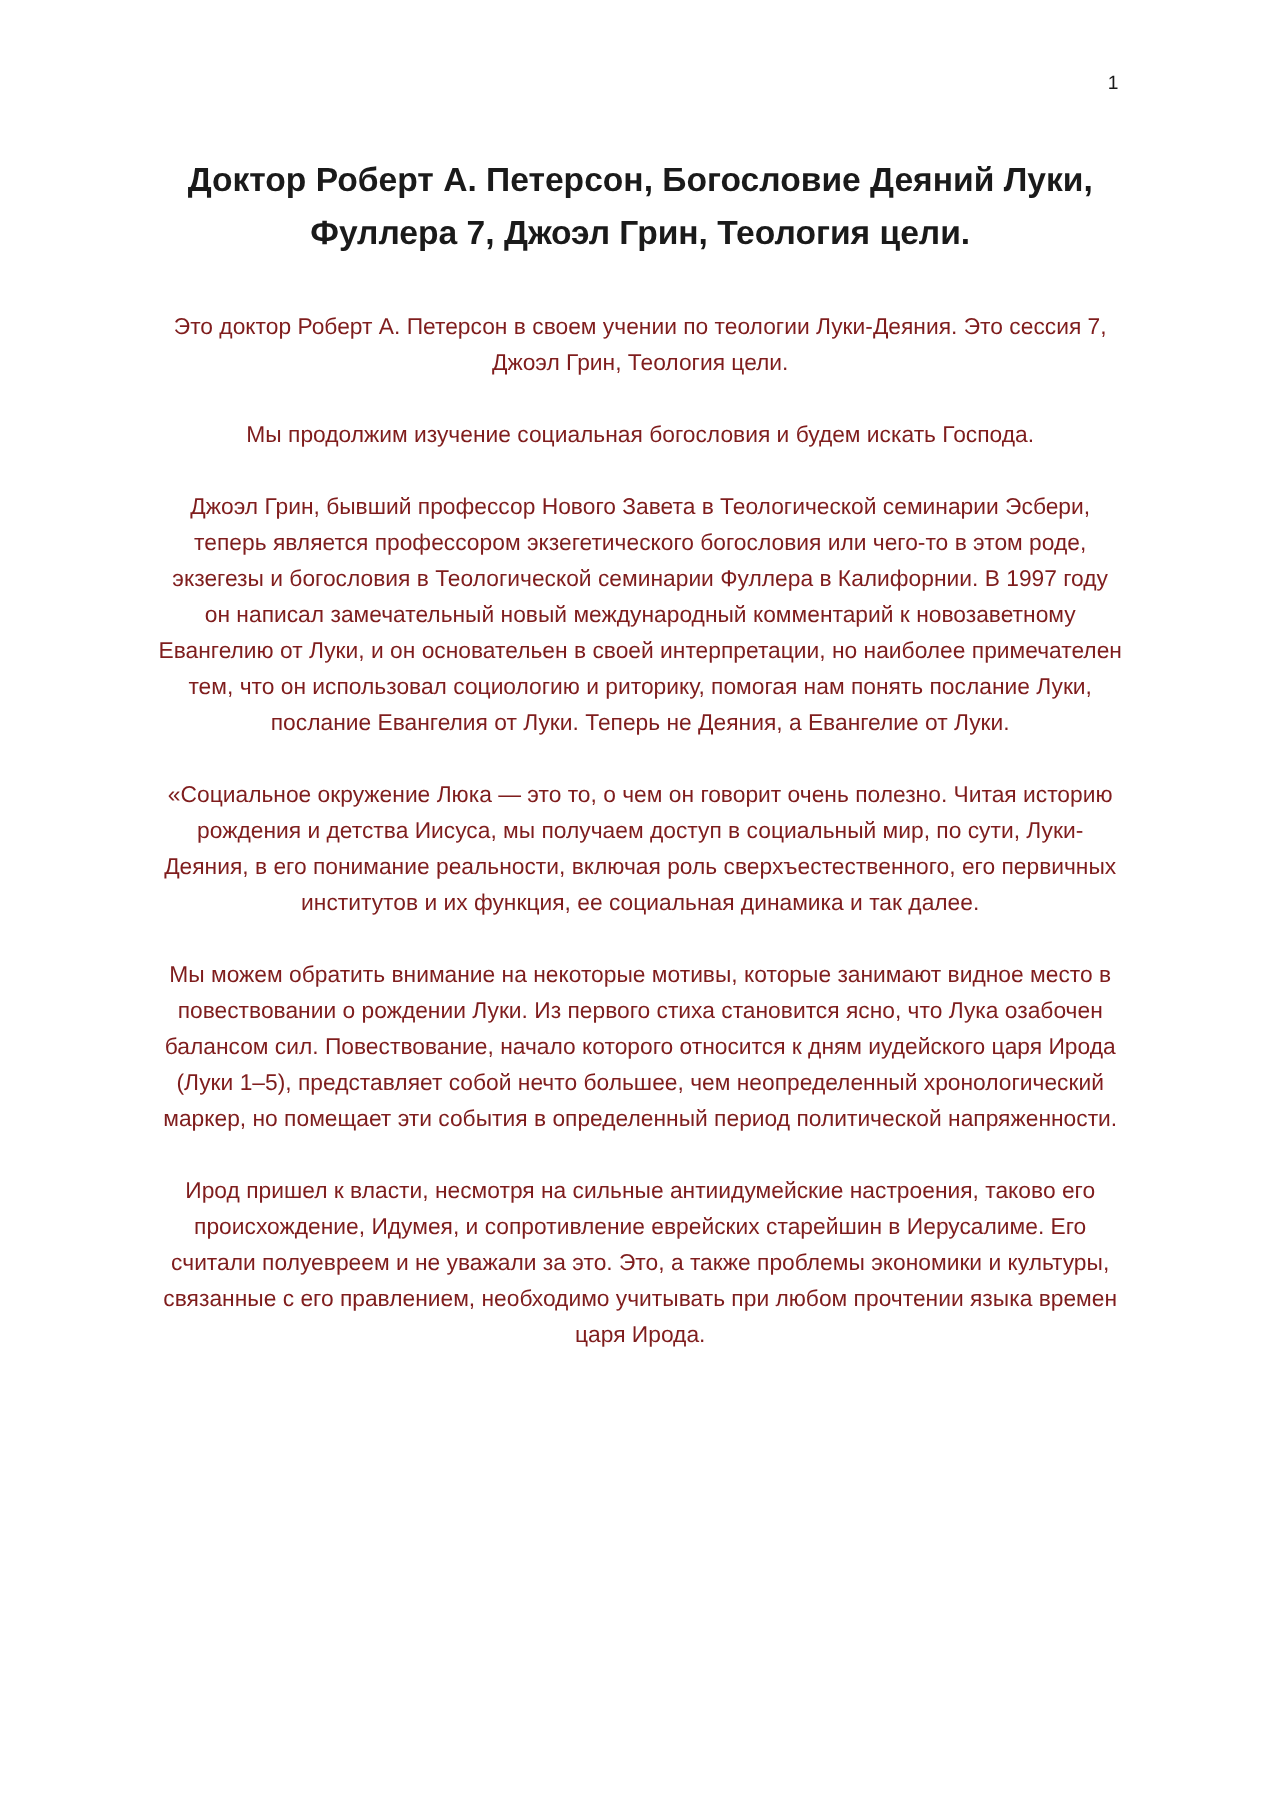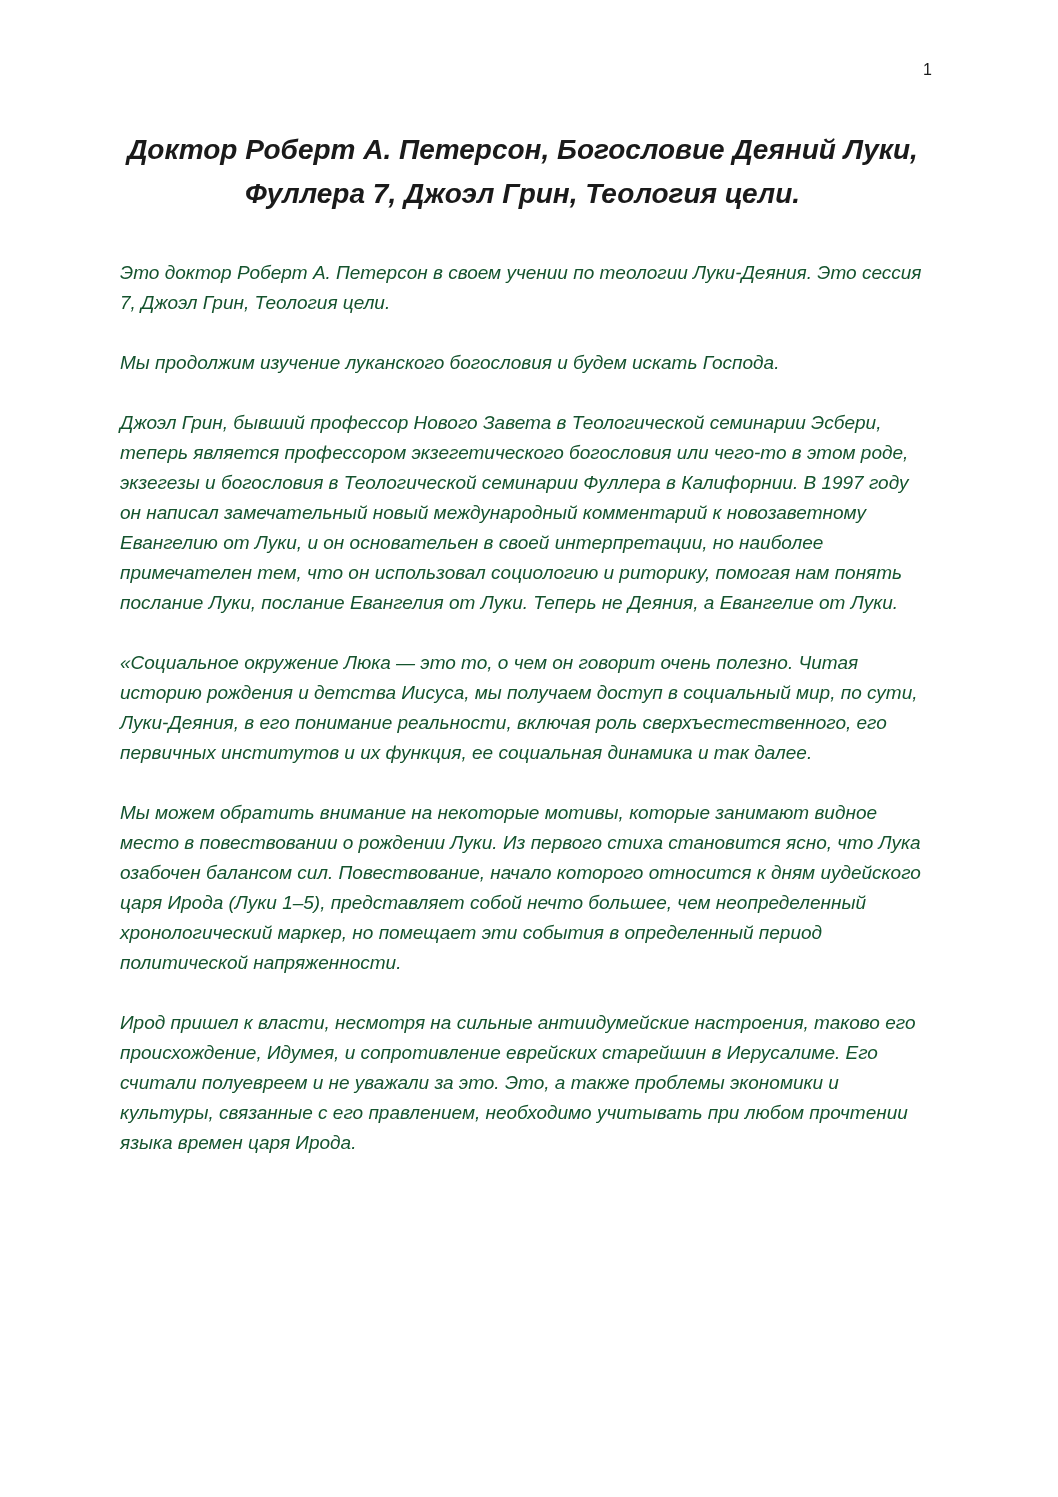--- a/index.html
+++ b/index.html
@@ -16,56 +16,55 @@
   .page-number {
     position: absolute;
     top: 60px;
     right: 126px;
     font-size: 16px;
     line-height: 20px;
     color: #1a1a1a;
   }
   .content {
     position: absolute;
-    left: 120px;
+    left: 131px;
     top: 128px;
     width: 805px;
-    font-style: italic;
   }
   .doc-title {
     font-size: 28px;
     font-weight: bold;
     text-align: center;
     line-height: 44px;
     margin: 0 0 42px 0;
     color: #1a1a1a;
   }
   .para {
     font-size: 19px;
     line-height: 30px;
     margin: 0 0 30px 0;
-    text-align: left;
-    color: #14532d;
+    text-align: center;
+    color: #7f1d1d;
   }
 </style>
 </head>
 <body>
 
 <div class="page-number">1</div>
 
 <div class="content">
 
   <h1 class="doc-title">
     <span>Доктор Роберт А. Петерсон, Богословие Деяний Луки,</span><br>
     <span>Фуллера 7, Джоэл Грин, Теология цели.</span>
   </h1>
 
   <p class="para">Это доктор Роберт А. Петерсон в своем учении по теологии Луки-Деяния. Это сессия 7, Джоэл Грин, Теология цели.</p>
 
-  <p class="para">Мы продолжим изучение луканского богословия и будем искать Господа.</p>
+  <p class="para">Мы продолжим изучение социальная богословия и будем искать Господа.</p>
 
 
   <p class="para">Джоэл Грин, бывший профессор Нового Завета в Теологической семинарии Эсбери, теперь является профессором экзегетического богословия или чего-то в этом роде, экзегезы и богословия в Теологической семинарии Фуллера в Калифорнии. В 1997 году он написал замечательный новый международный комментарий к новозаветному Евангелию от Луки, и он основательен в своей интерпретации, но наиболее примечателен тем, что он использовал социологию и риторику, помогая нам понять послание Луки, послание Евангелия от Луки. Теперь не Деяния, а Евангелие от Луки.</p>
 
   <p class="para">«Социальное окружение Люка — это то, о чем он говорит очень полезно. Читая историю рождения и детства Иисуса, мы получаем доступ в социальный мир, по сути, Луки-Деяния, в его понимание реальности, включая роль сверхъестественного, его первичных институтов и их функция, ее социальная динамика и так далее.</p>
 
   <p class="para">Мы можем обратить внимание на некоторые мотивы, которые занимают видное место в повествовании о рождении Луки. Из первого стиха становится ясно, что Лука озабочен балансом сил. Повествование, начало которого относится к дням иудейского царя Ирода (Луки 1–5), представляет собой нечто большее, чем неопределенный хронологический маркер, но помещает эти события в определенный период политической напряженности.</p>
 
   <p class="para">Ирод пришел к власти, несмотря на сильные антиидумейские настроения, таково его происхождение, Идумея, и сопротивление еврейских старейшин в Иерусалиме. Его считали полуевреем и не уважали за это. Это, а также проблемы экономики и культуры, связанные с его правлением, необходимо учитывать при любом прочтении языка времен царя Ирода.</p>
 

